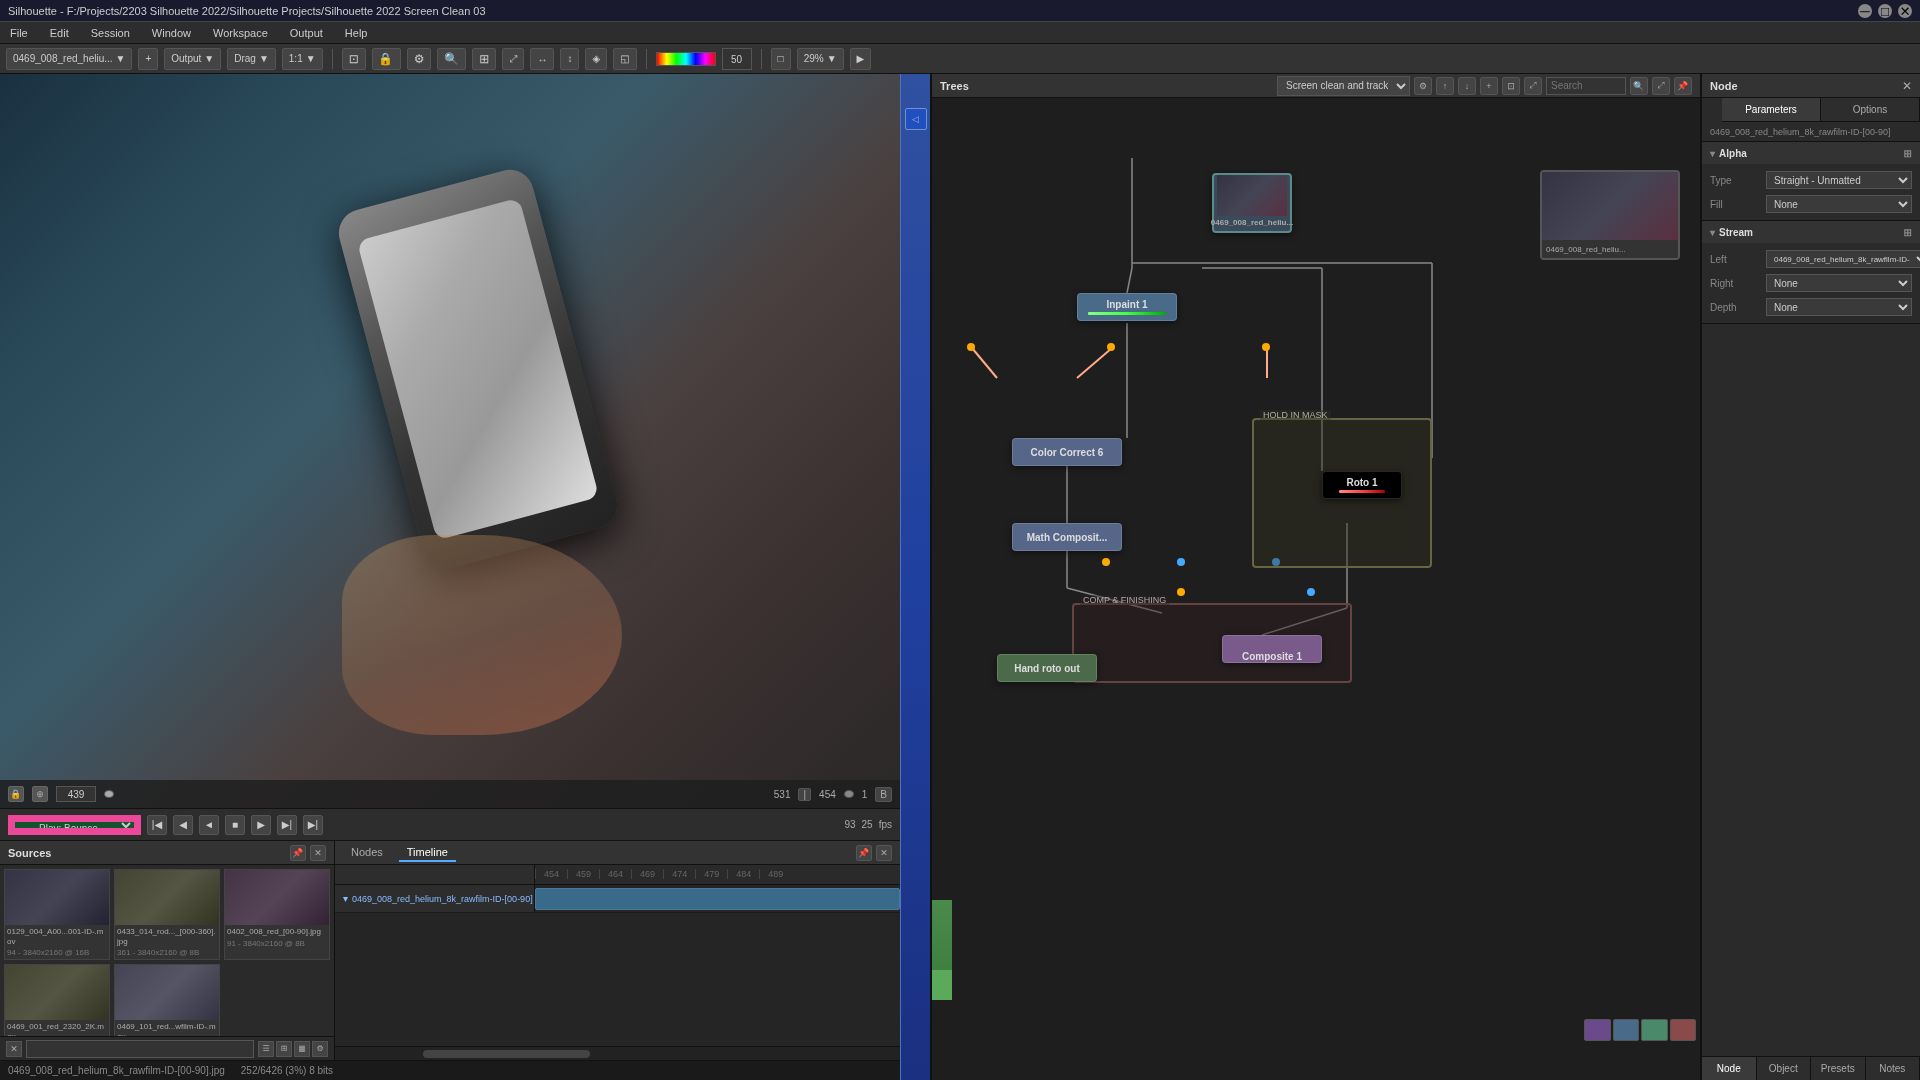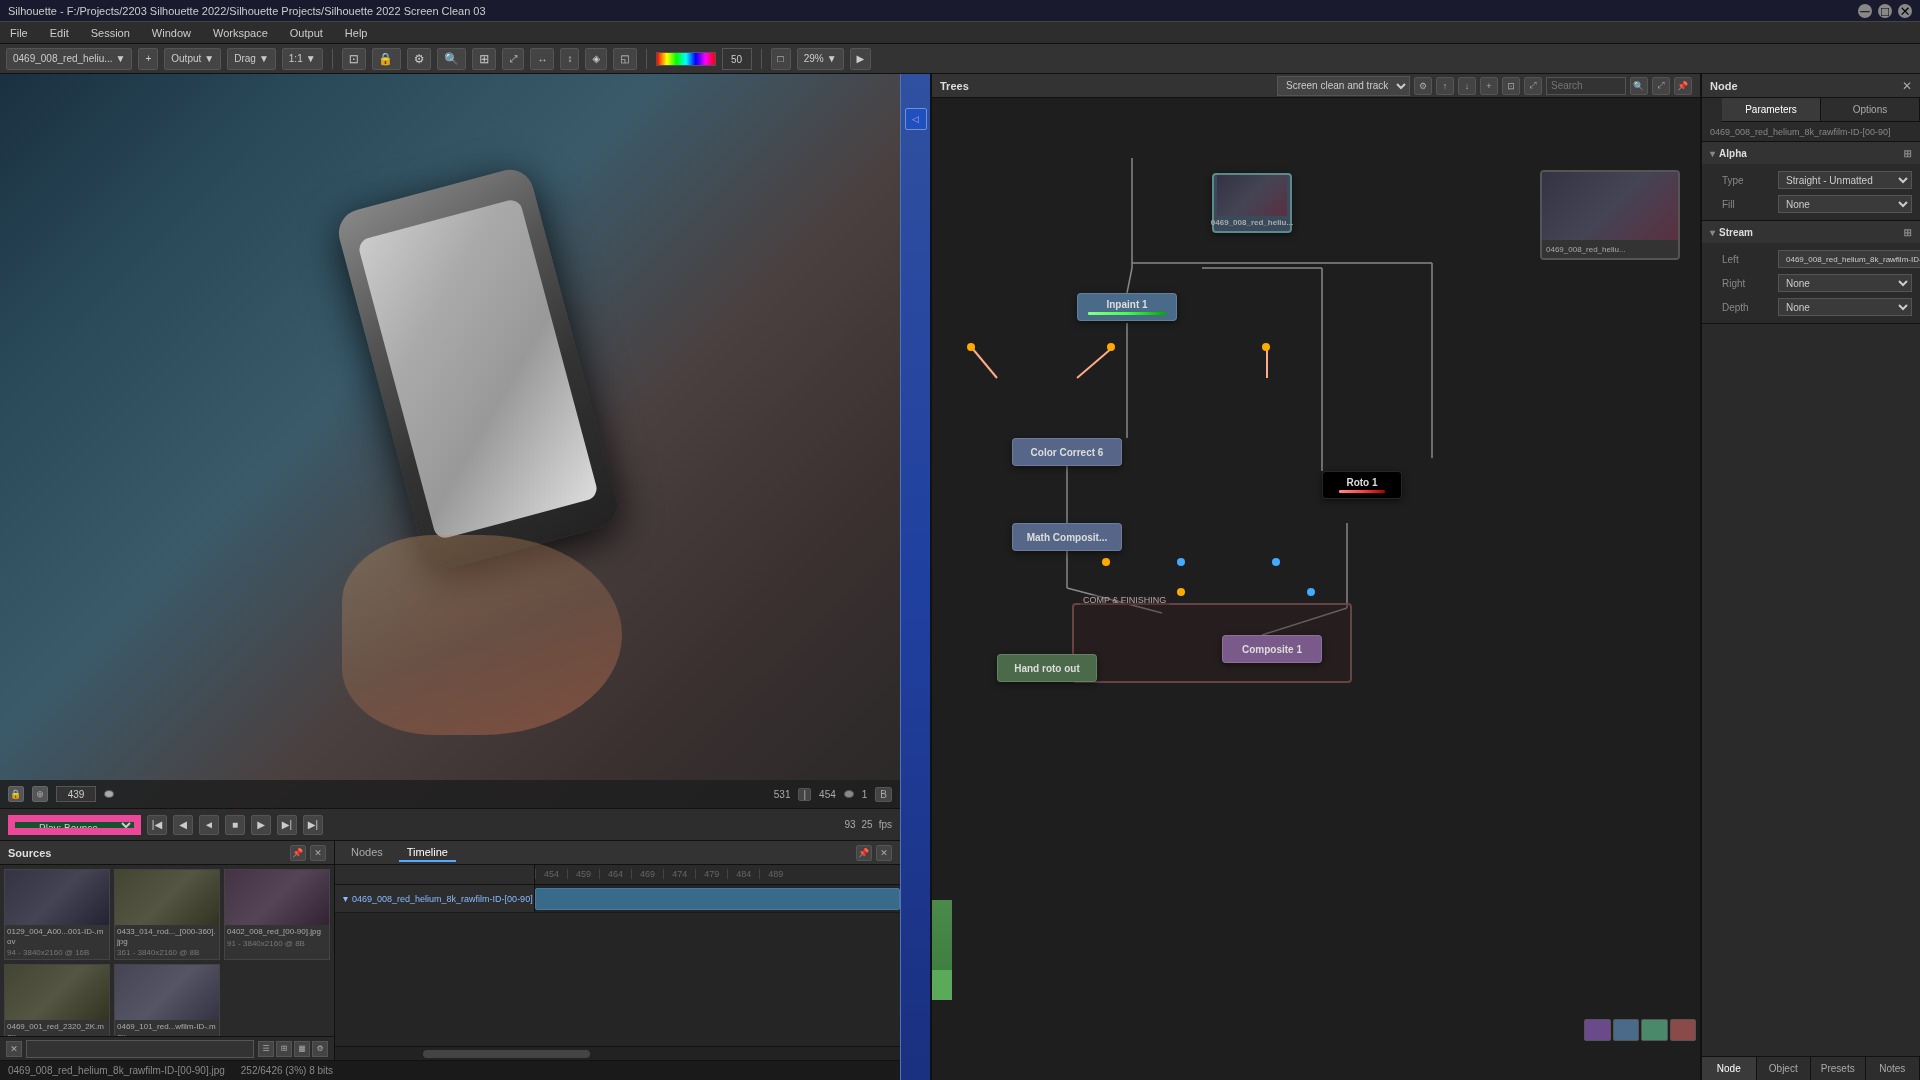--- a/index.html
+++ b/index.html
@@ -303,21 +303,21 @@
     .node-math-comp {
       width: 110px; height: 28px; background: #556688; color: #ddd;
       top: 425px; left: 80px;
     }
     .node-roto {
       width: 80px; height: 28px; background: #000000; color: #ddd;
       top: 373px; left: 390px;
     }
     .node-composite {
       width: 100px; height: 28px; background: #7a5a8a; color: #ddd;
-      top: 537px; left: 290px;
+      top: 537px; left: 290px; justify-content: flex-end;
     }
     .node-hand-roto {
       width: 100px; height: 28px; background: #4a6a4a; color: #ddd;
       top: 556px; left: 65px;
     }
     .node-source {
       width: 80px; height: 60px; background: #3a4a5a; color: #ddd;
       top: 75px; left: 280px; border: 2px solid #5a8a8a;
       justify-content: flex-end; padding-bottom: 4px;
     }
@@ -405,21 +405,21 @@
     .np-section { border-bottom: 1px solid #111; }
     .np-section-header {
       height: 22px; background: #333; display: flex; align-items: center;
       padding: 0 8px; font-size: 10px; color: #ddd; font-weight: bold;
       cursor: pointer;
     }
     .np-section-content { padding: 4px 8px; }
     .np-row {
       display: flex; align-items: center; height: 24px; gap: 6px;
     }
-    .np-label { width: 50px; font-size: 10px; color: #888; flex-shrink: 0; margin-left: 12px; }
+    .np-label { width: 50px; font-size: 10px; color: #888; flex-shrink: 0; }
     .np-select {
       flex: 1; height: 18px; background: #3a3a3a; border: 1px solid #555;
       color: #ccc; font-size: 10px; padding: 0 3px;
     }
     .np-collapse { color: #888; margin-right: 4px; font-size: 10px; }
 
     
     #np-bottom-tabs {
       margin-top: auto; height: 24px; background: #2d2d2d;
       display: flex; border-top: 1px solid #111;
@@ -718,20 +718,23 @@
         <div class="conn-dot" style="top:245px;left:35px;"></div>
         <div class="conn-dot" style="top:245px;left:175px;"></div>
         <div class="conn-dot" style="top:245px;left:330px;"></div>
         <div class="conn-dot" style="top:460px;left:170px;"></div>
         <div class="conn-dot" style="top:460px;left:245px;background:#4af;"></div>
         <div class="conn-dot" style="top:460px;left:340px;background:#4af;"></div>
         <div class="conn-dot" style="top:490px;left:375px;background:#4af;"></div>
         <div class="conn-dot" style="top:490px;left:245px;"></div>
 
 
+        <div class="group-box group-hold">
+          <span class="group-label">HOLD IN MASK</span>
+        </div>
 
         <div class="group-box group-comp">
           <span class="group-label">COMP &amp; FINISHING</span>
         </div>
 
         <div class="node node-inpaint">
           <span>Inpaint 1</span>
           <div style="width:80%;height:3px;background:linear-gradient(to right,#8f8,#4f4,#0a0);margin-top:2px;border-radius:1px;"></div>
         </div>
 

